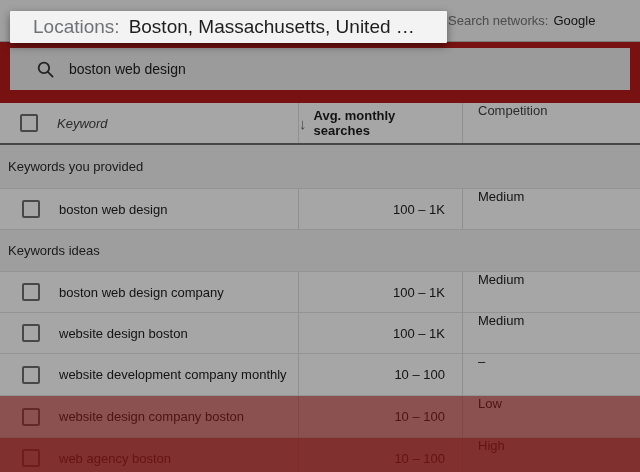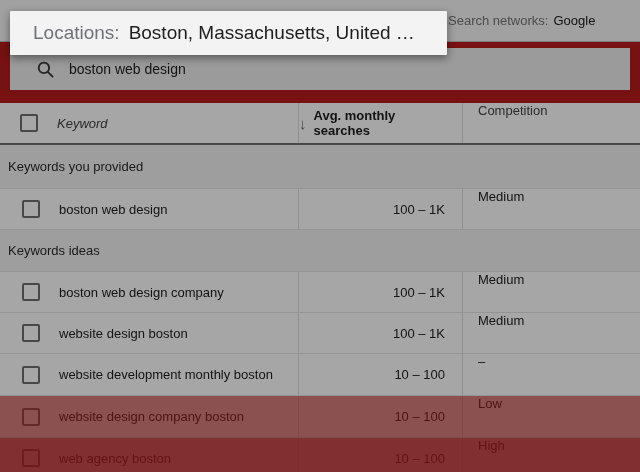--- a/index.html
+++ b/index.html
@@ -32,21 +32,21 @@
     display:flex; align-items:center; padding-left:8px; font-size:13px; color:#2b2b2b; }
   .section.first { height:44px; }
   .row { height:41px; border-bottom:1px solid #e4e4e4; box-sizing:border-box; display:flex; font-size:13px; background:#fff; }
   .row.tall { height:42px; }
   .row .cell-kw { padding-left:22px; }
   .row .kwtext { margin-left:19px; }
   .row-fade-1 { opacity:.42; }
   .row-fade-2 { opacity:.2; }
   
   .overlay { position:absolute; left:0; top:0; right:0; bottom:0; background:rgba(0,0,0,0.35); z-index:10; }
-  .callout { position:absolute; left:10px; top:11px; width:437px; height:44px; background:#f3f3f3; z-index:20;
+  .callout { position:absolute; left:10px; top:11px; width:437px; height:32px; background:#f3f3f3; z-index:20;
     display:flex; align-items:center; padding-left:23px; box-sizing:border-box; font-size:19px;
     border-radius:1px; box-shadow:0 3px 9px rgba(0,0,0,0.45); white-space:nowrap; overflow:hidden; }
   .callout .c-label { color:#6f7377; margin-right:9px; }
   .callout .c-value { color:#1e1e1e; }
 </style>
 </head>
 <body>
 
 <div class="page">
 
@@ -110,21 +110,21 @@
       <span class="checkbox"></span>
       <span class="kwtext">website design boston</span>
     </div>
     <div class="cell-val">100 – 1K</div>
     <div class="cell-comp">Medium</div>
   </div>
 
   <div class="row tall">
     <div class="cell-kw">
       <span class="checkbox"></span>
-      <span class="kwtext">website development monthly boston</span>
+      <span class="kwtext">website development company monthly</span>
     </div>
     <div class="cell-val">10 – 100</div>
     <div class="cell-comp">–</div>
   </div>
 
   <div class="row tall row-fade-1">
     <div class="cell-kw">
       <span class="checkbox"></span>
       <span class="kwtext">website design company boston</span>
     </div>

